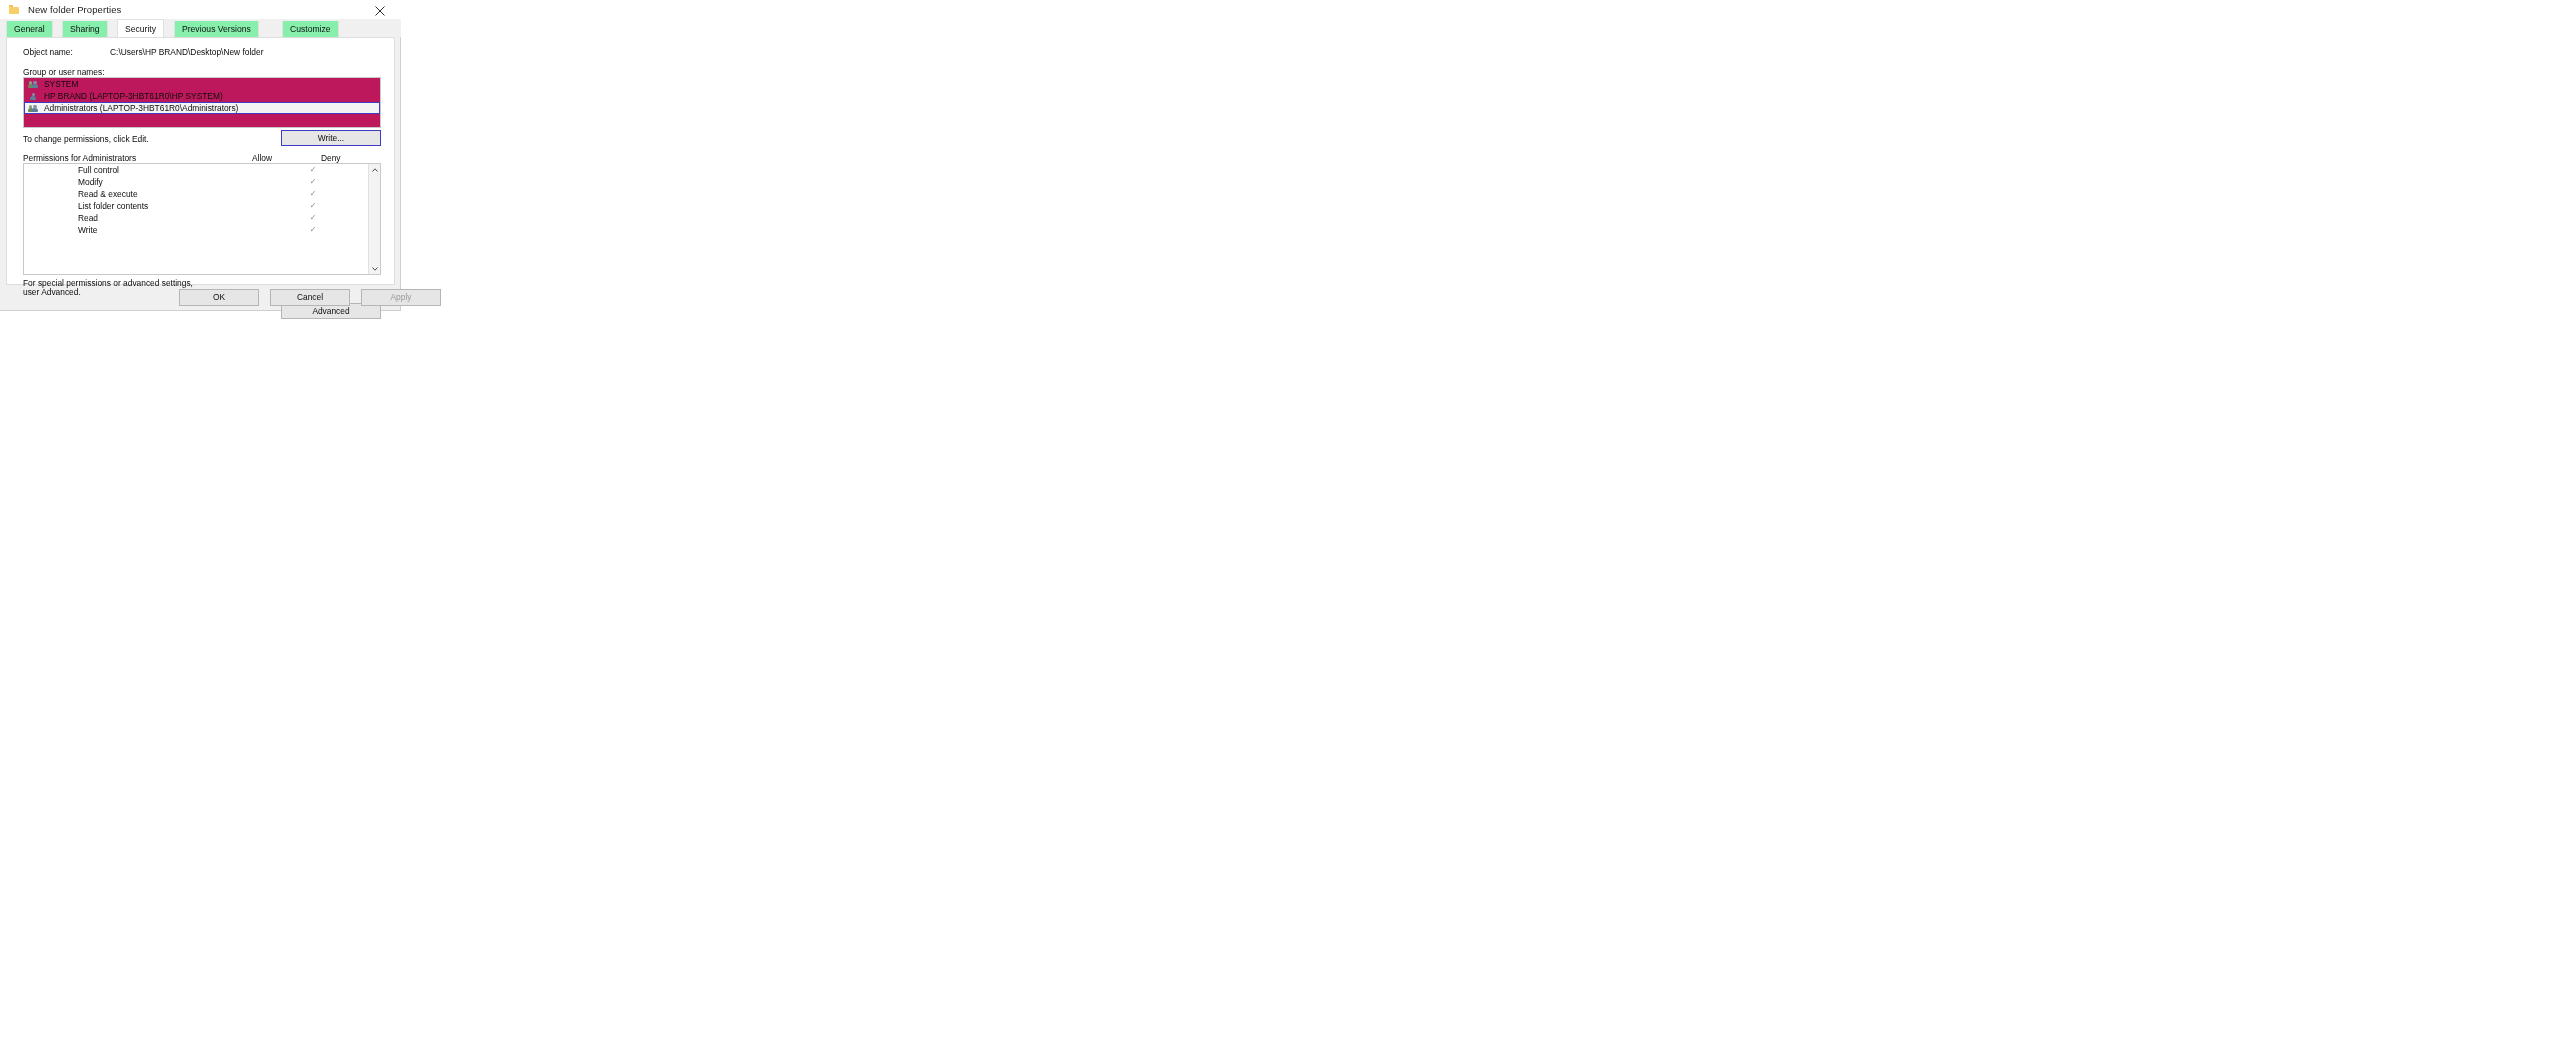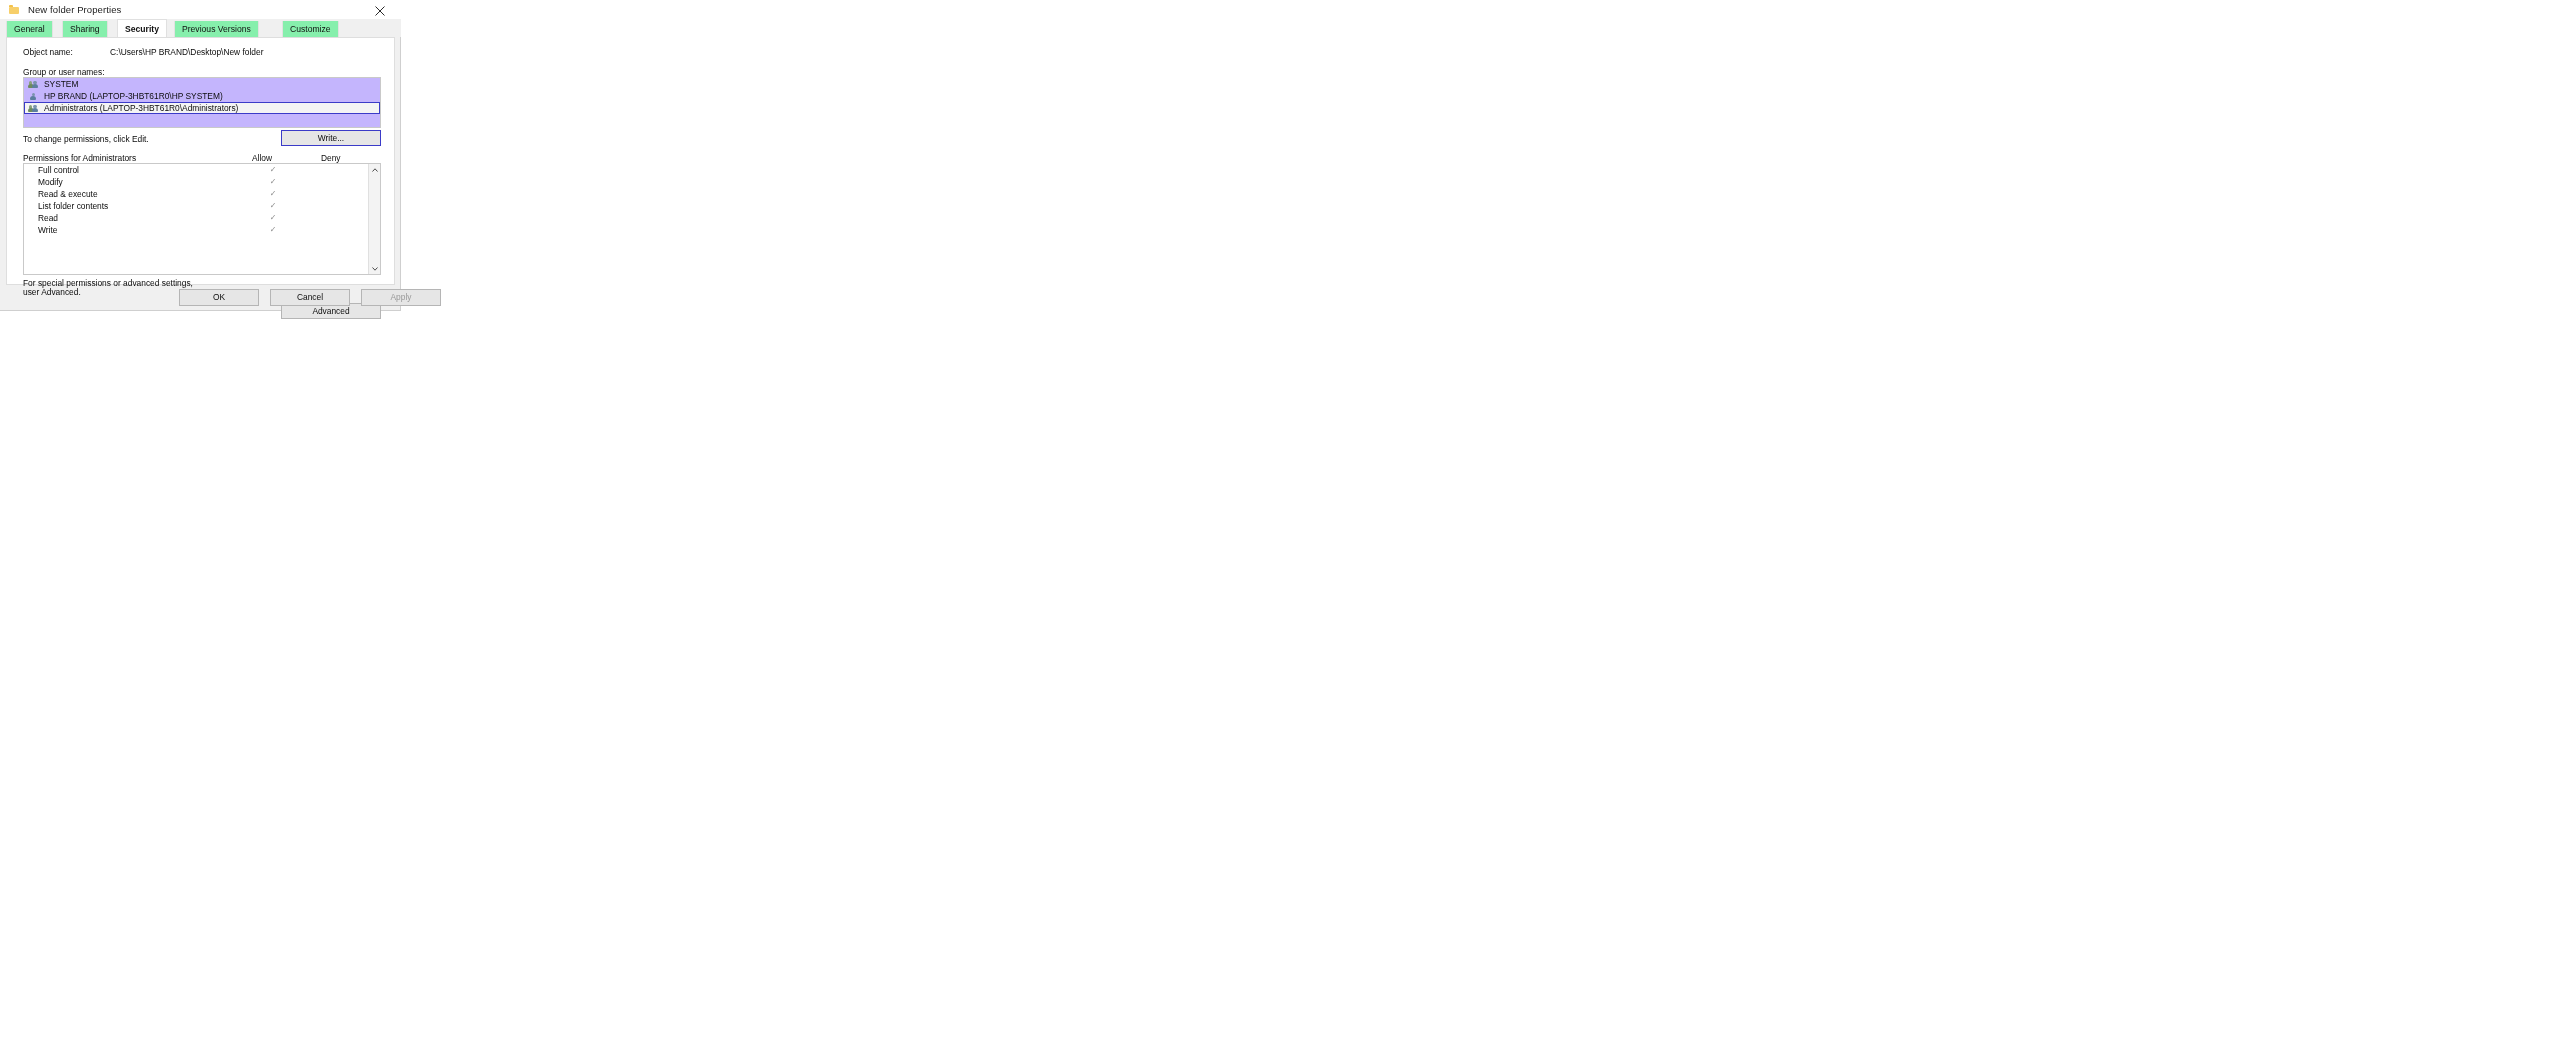--- a/index.html
+++ b/index.html
@@ -131,21 +131,21 @@
   .obj-name-label  { left: 16px; top: 9px; }
   .obj-name-value  { left: 103px; top: 9px; }
   .group-label     { left: 16px; top: 29px; }
 
   
   .group-list {
     position: absolute;
     left: 16px; top: 39px;
     width: 358px;
     height: 51px;
-    background: #c4b5fd;
+    background: #be185d;
     border: 1px solid #c9c9c9;
     overflow: hidden;
   }
   .group-row {
     position: relative;
     height: 12px;
     line-height: 12px;
     padding-left: 20px;
     font-size: 8.4px;
     color: #0c0c0c;
@@ -212,20 +212,21 @@
   .perm-deny    { left: 314px; top: 115px; }
 
   .perm-list {
     position: absolute;
     left: 16px; top: 125px;
     width: 358px;
     height: 112px;
     background: #ffffff;
     border: 1px solid #c9c9c9;
     overflow: hidden;
+    padding-left: 40px;
   }
   .perm-row {
     position: relative;
     height: 12px;
     line-height: 12px;
     font-size: 8.4px;
     color: #0c0c0c;
     white-space: nowrap;
     cursor: default;
   }
@@ -303,21 +304,21 @@
         <svg width="10" height="10" viewBox="0 0 10 10">
           <line x1="0.5" y1="0.5" x2="9.5" y2="9.5" stroke="#2a2a2a" stroke-width="1"></line>
           <line x1="9.5" y1="0.5" x2="0.5" y2="9.5" stroke="#2a2a2a" stroke-width="1"></line>
         </svg>
       </div>
     </div>
 
     <div class="tabstrip">
       <div class="tab-item" style="left:6px;">General</div>
       <div class="tab-item" style="left:62px;">Sharing</div>
-      <div class="tab-item active" style="left:117px;font-weight:bold;">Security</div>
+      <div class="tab-item active" style="left:117px;">Security</div>
       <div class="tab-item" style="left:174px;">Previous Versions</div>
       <div class="tab-item" style="left:282px;">Customize</div>
     </div>
 
     <div class="panel">
 
       <div class="lbl obj-name-label">Object name:</div>
       <div class="lbl obj-name-value">C:\Users\HP BRAND\Desktop\New folder</div>
 
       <div class="lbl group-label">Group or user names:</div>

